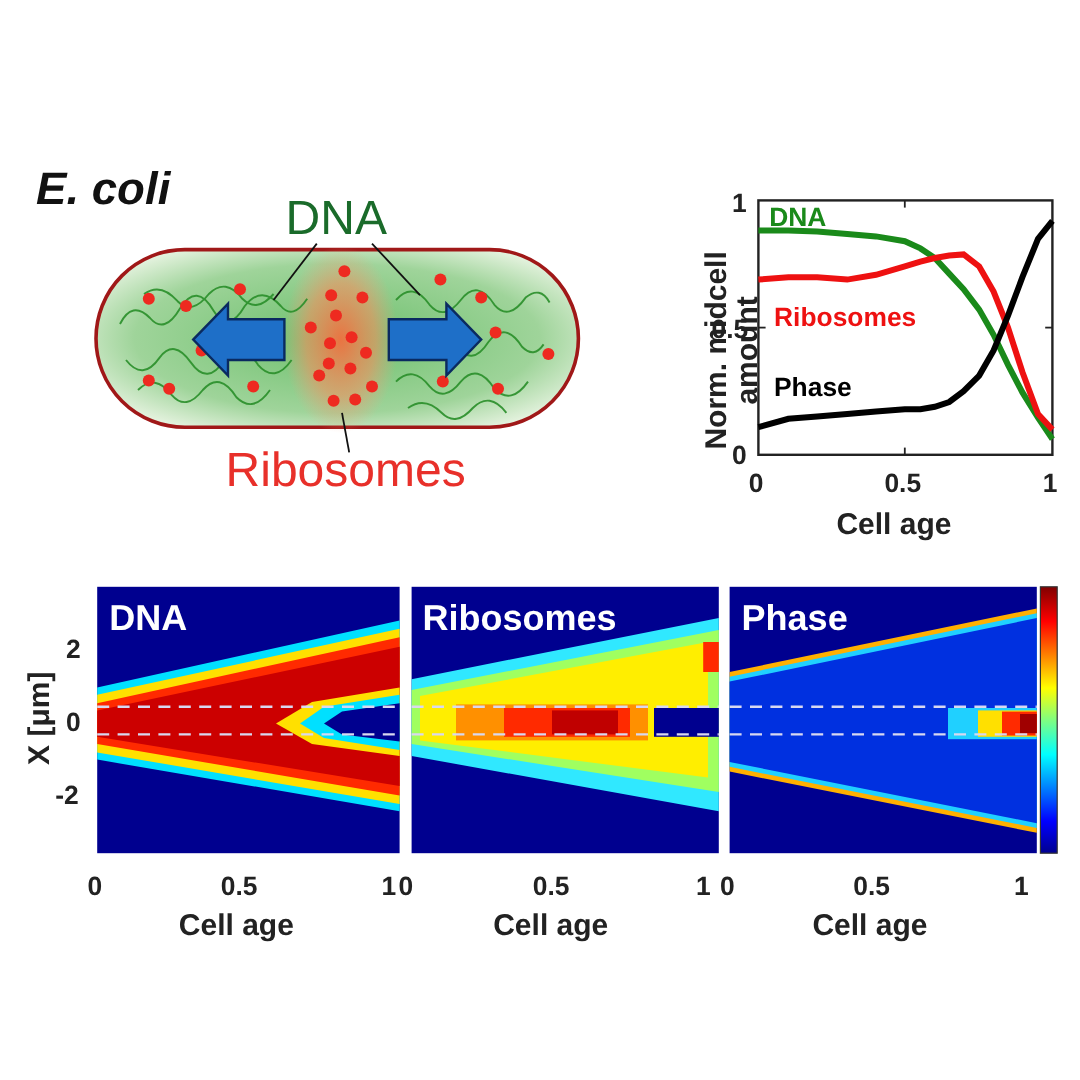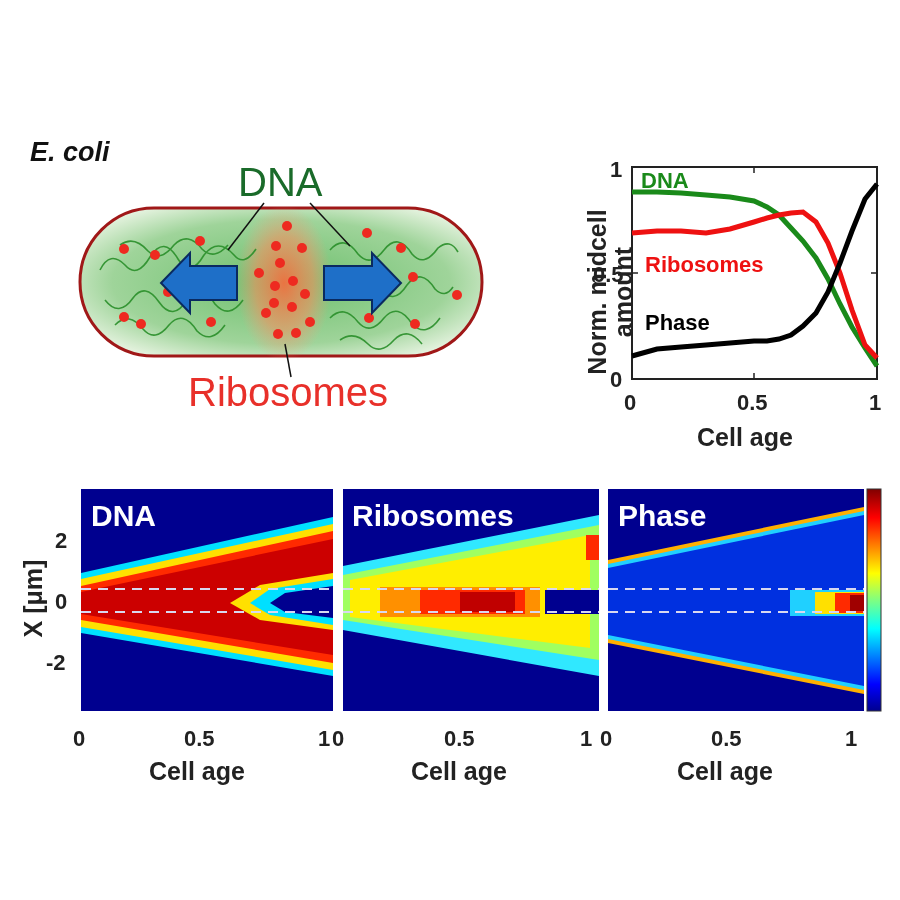--- a/index.html
+++ b/index.html
@@ -1,19 +1,19 @@
 <!DOCTYPE html>
 <html><head>
 <meta charset="utf-8">
 <style>
   html, body { margin: 0; padding: 0; background: #ffffff; }
   body { width: 900px; height: 900px; position: relative; overflow: hidden;
          font-family: "Liberation Sans", "DejaVu Sans", sans-serif; }
   .abs { position: absolute; }
-  .title-ecoli { left: 30px; top: 137px; font-size: 27px; font-weight: bold; font-style: italic; color: #111; }
+  .title-ecoli { left: 30px; top: 137px; font-size: 38px; font-weight: bold; font-style: italic; color: #111; }
   .diagram-label { font-size: 40px; }
   .lbl-dna { left: 238px; top: 160px; color: #1a6b2a; }
   .lbl-ribo { left: 188px; top: 370px; color: #e8302a; }
   .tick { font-size: 22px; font-weight: bold; color: #222; }
   .axis-title { font-size: 25px; font-weight: bold; color: #222; text-align: right; }
   .panel-title { font-size: 30px; font-weight: bold; color: #ffffff; }
   .series-label { font-size: 22px; font-weight: bold; }
   svg { position: absolute; left: 0; top: 0; }
 </style>
 </head>

